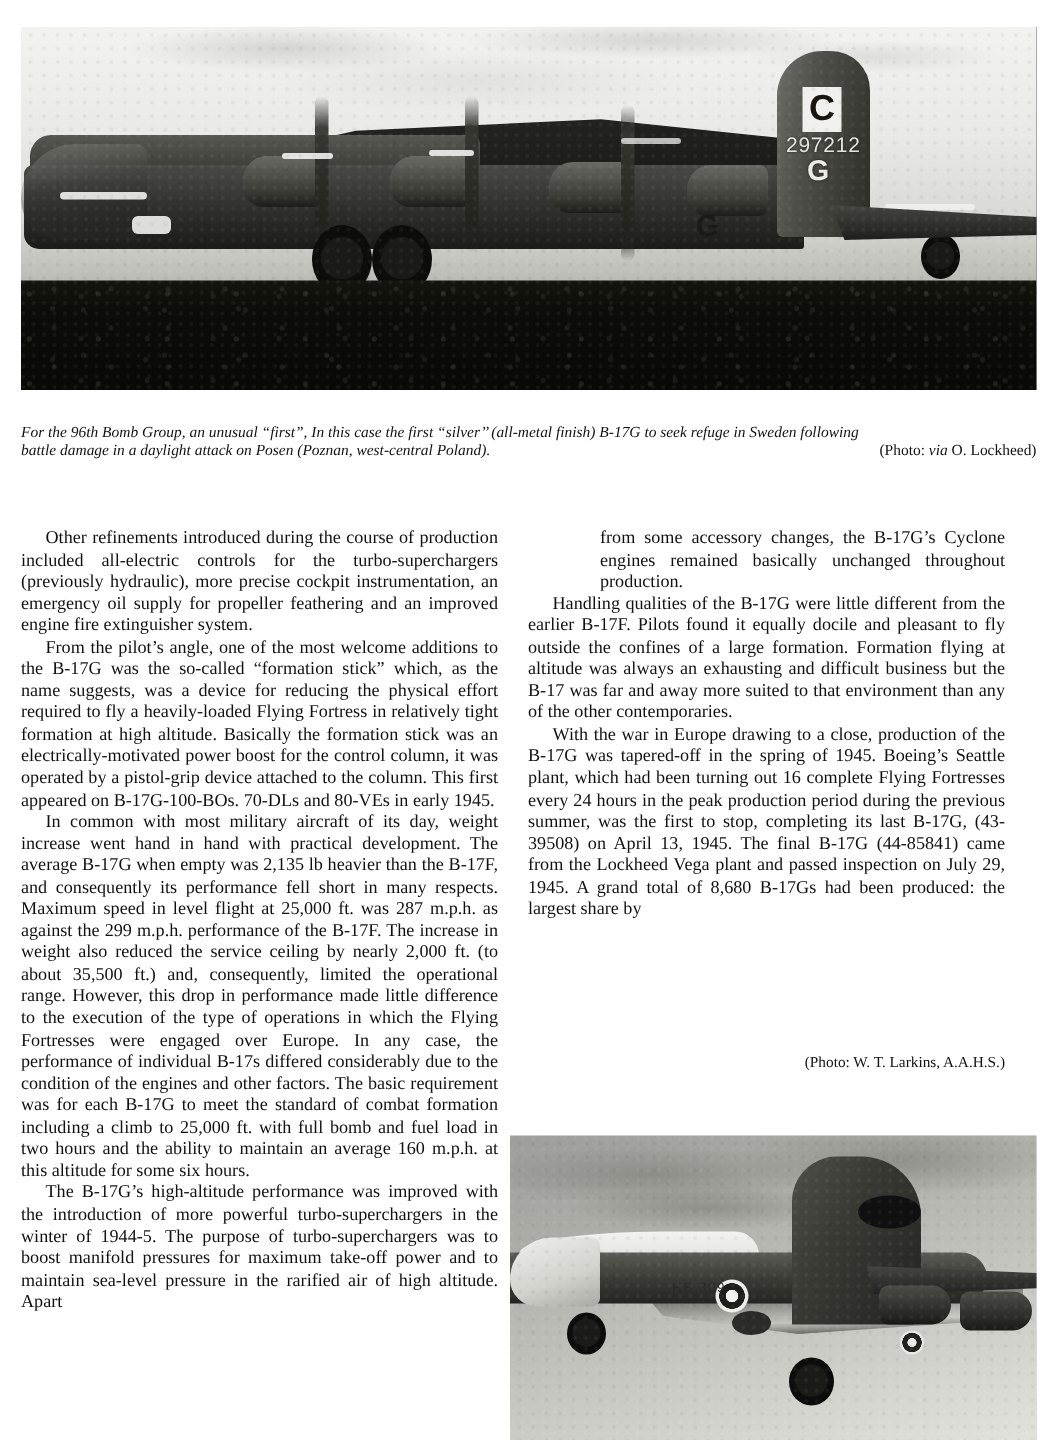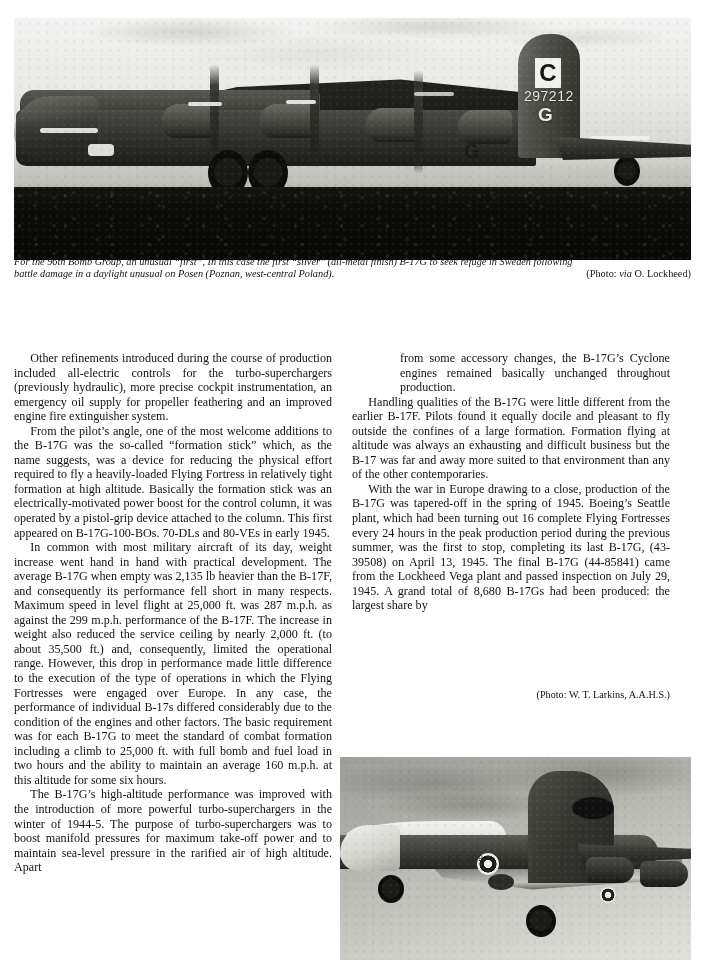--- a/index.html
+++ b/index.html
@@ -129,21 +129,21 @@
   }
   .fus-letter {
     position: absolute; left: 450px; top: 122px;
     font-family: "Liberation Sans", sans-serif;
     font-weight: 700; font-size: 20px; color: #1a1a15;
     opacity: .9;
   }
 
   
   .caption-top {
-    position: absolute; left: 14px; top: 256px; width: 677px;
+    position: absolute; left: 14px; top: 283px; width: 677px;
     font-size: 10.3px; line-height: 12.4px;
     font-style: italic; color: #111;
   }
   .caption-top .cap-line { white-space: nowrap; }
   .caption-top .credit {
     float: right; font-style: normal; font-size: 10.3px;
   }
   .caption-top .credit i { font-style: italic; }
 
   
@@ -164,21 +164,21 @@
   .caption-right {
     position: absolute; left: 352px; top: 686px; width: 318px;
     font-size: 9.7px; line-height: 11.2px;
     font-style: italic; color: #111;
     text-align: justify;
   }
   .caption-right .rule {
     position: absolute; left: 0; top: -8px; width: 100%; height: 1px; background: #ffffff;
   }
   .caption-right .credit-line {
-    text-align: right; font-style: normal; margin-top: 3px;
+    text-align: right; font-style: normal; margin-top: 17px;
     font-size: 10.2px;
   }
 
   
   .photo-bottom {
     position: absolute; left: 340px; top: 757px;
     width: 351px; height: 203px;
     overflow: hidden;
     background: #b9b9b5;
   }
@@ -309,21 +309,21 @@
   <div class="horizon"></div>
   <div class="ground"></div>
   <div class="ground-grain"></div>
   <div class="grain-overlay"></div>
 </div>
 
 <div class="caption-top">
   <div class="cap-line">For the 96th Bomb Group, an unusual “first”, In this case the first “silver’’  (all-metal finish) B-17G to seek refuge in Sweden following</div>
   <div>
     <span class="credit"><span>(Photo: </span><i>via</i><span> O. Lockheed)</span></span>
-    <span>battle damage in a daylight unusual on Posen (Poznan, west-central Poland).</span>
+    <span>battle damage in a daylight attack on Posen (Poznan, west-central Poland).</span>
   </div>
 </div>
 
 <div class="col col-left">
   <p>Other refinements introduced during the course of production included all-electric controls for the turbo-superchargers (previously hydraulic), more precise cockpit instrumentation, an emergency oil supply for propeller feathering and an improved engine fire extinguisher system.</p>
   <p>From the pilot’s angle, one of the most welcome additions to the B-17G was the so-called “formation stick” which, as the name suggests, was a device for reducing the physical effort required to fly a heavily-loaded Flying Fortress in relatively tight formation at high altitude. Basically the formation stick was an electrically-motivated power boost for the control column, it was operated by a pistol-grip device attached to the column. This first appeared on B-17G-100-BOs. 70-DLs and 80-VEs in early 1945.</p>
   <p>In common with most military aircraft of its day, weight increase went hand in hand with practical development. The average B-17G when empty was 2,135 lb heavier than the B-17F, and consequently its performance fell short in many respects. Maximum speed in level flight at 25,000 ft. was 287 m.p.h. as against the 299 m.p.h. performance of the B-17F. The increase in weight also reduced the service ceiling by nearly 2,000 ft. (to about 35,500 ft.) and, consequently, limited the operational range. However, this drop in performance made little difference to the execution of the type of operations in which the Flying Fortresses were engaged over Europe. In any case, the performance of individual B-17s differed considerably due to the condition of the engines and other factors. The basic requirement was for each B-17G to meet the standard of combat formation including a climb to 25,000 ft. with full bomb and fuel load in two hours and the ability to maintain an average 160 m.p.h. at this altitude for some six hours.</p>
   <p>The B-17G’s high-altitude performance was improved with the introduction of more powerful turbo-superchargers in the winter of 1944-5. The purpose of turbo-superchargers was to boost manifold pressures for maximum take-off power and to maintain sea-level pressure in the rarified air of high altitude. Apart</p>
 </div>
 

